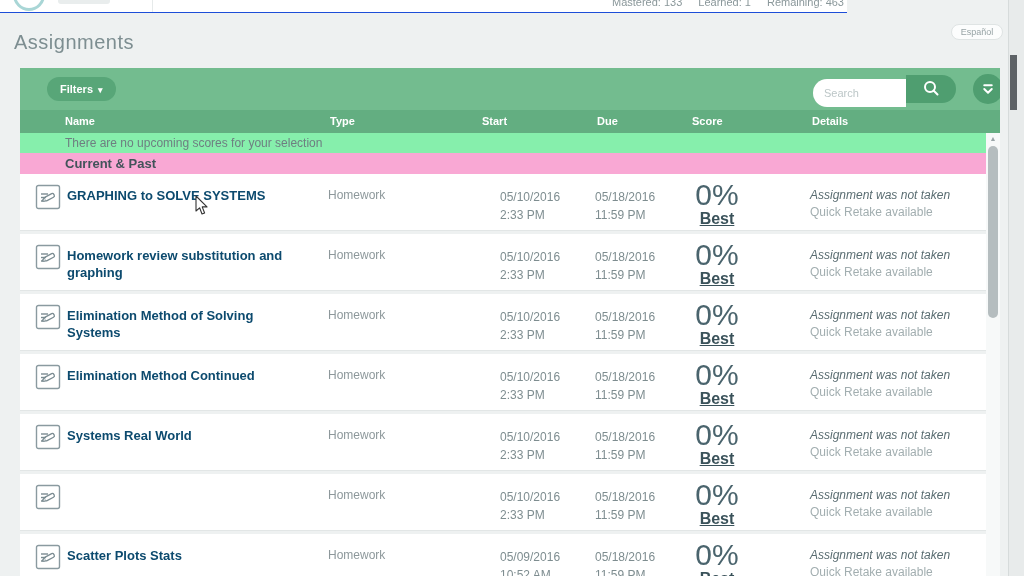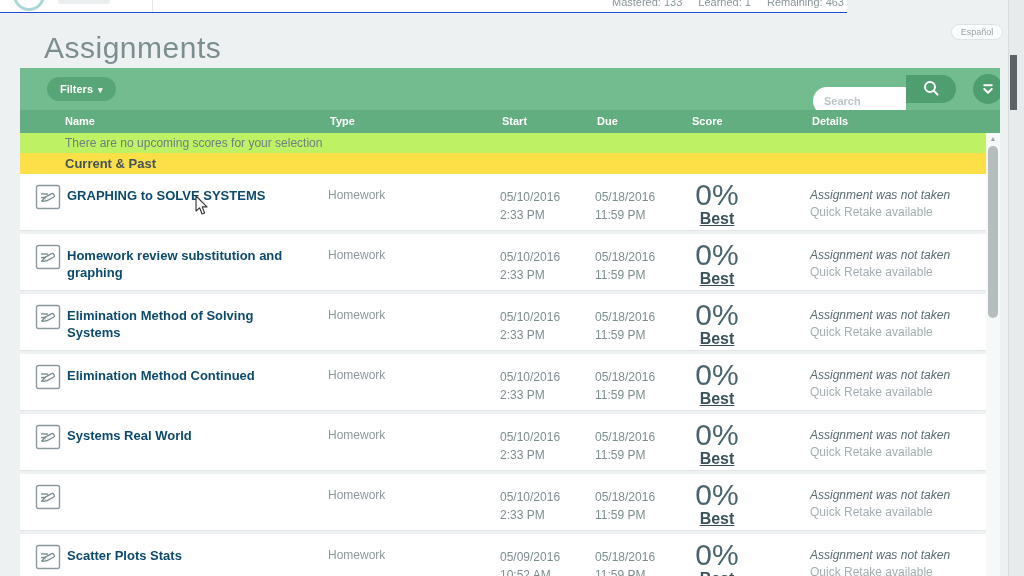--- a/index.html
+++ b/index.html
@@ -25,57 +25,57 @@
   .top-dropdown .chev { position:absolute; left:0; right:0; bottom:1px; text-align:center;
                         font-size:9px; color:#b7c1c3; }
 
   
   .right-strip { position:absolute; left:1008px; top:0; width:16px; height:576px;
                  background:#e8ebeb; border-left:1px solid #d6dbdb; }
   .right-strip .dark-bar { position:absolute; left:1px; top:55px; width:7px; height:55px;
                            background:#5d6266; }
 
   
-  .page-title { position:absolute; left:44px; top:31px; font-size:30px; font-weight:400;
+  .page-title { position:absolute; left:14px; top:31px; font-size:20px; font-weight:400;
                 color:#7d8e91; letter-spacing:0.5px; }
   .espanol { position:absolute; left:951px; top:24px; width:52px; height:16px;
              background:#fcfdfd; border:1px solid #dfe4e4; border-radius:9px;
              font-size:9px; color:#97a3a5; text-align:center; line-height:14px; cursor:pointer; }
 
   
   .panel { position:absolute; left:20px; top:68px; width:980px; height:508px; overflow:hidden; }
 
   .toolbar { position:absolute; left:0; top:0; width:980px; height:42px; background:#73bc8f; }
   .filters-btn { position:absolute; left:27px; top:9px; height:24px; padding:0 13px;
                  background:#58a678; border-radius:13px; color:#fff; font-size:11px;
                  font-weight:bold; line-height:24px; cursor:pointer; }
   .filters-btn .caret { font-size:9px; margin-left:5px; }
   .search-group { position:absolute; left:793px; top:7px; height:28px; }
-  .search-input { position:absolute; left:0; top:12px; width:93px; height:28px; border:none;
+  .search-input { position:absolute; left:0; top:4px; width:93px; height:28px; border:none;
                   background:#fff; border-radius:15px 0 0 15px; padding:0 11px;
-                  font-size:11px; color:#50676d; outline:none; font-family:"Liberation Sans", sans-serif;font-weight:bold; }
+                  font-size:11px; color:#50676d; outline:none; font-family:"Liberation Sans", sans-serif; }
   .search-input::placeholder { color:#bcc6c7; }
   .search-btn { position:absolute; left:93px; top:0; width:50px; height:28px;
                 background:#4f9e70; border:none; border-radius:0 15px 15px 0; cursor:pointer; }
   .collapse-btn { position:absolute; left:160px; top:-1px; width:30px; height:30px;
                   background:#4f9e70; border:none; border-radius:50%; cursor:pointer; }
 
   .header-row { position:absolute; left:0; top:42px; width:980px; height:23px; background:#63ae81;padding-left:20px; }
   .col-label { position:absolute; top:5px; color:#ffffff; font-size:11px; font-weight:bold; }
   .c-name    { left:45px; }
   .c-type    { left:310px; }
-  .c-start   { left:482px; }
+  .c-start   { left:462px; }
   .c-due     { left:577px; }
   .c-score   { left:672px; }
   .c-details { left:792px; }
 
-  .notice-row { position:absolute; left:0; top:65px; width:980px; height:20px; background:#bef264; }
+  .notice-row { position:absolute; left:0; top:65px; width:980px; height:20px; background:#86efac; }
   .notice-row span { position:absolute; left:45px; top:0; line-height:20px;
                      font-size:12px; color:#6e7e81; }
-  .section-row { position:absolute; left:0; top:85px; width:966px; height:21px; background:#fde047; }
+  .section-row { position:absolute; left:0; top:85px; width:966px; height:21px; background:#f9a8d4; }
   .section-row span { position:absolute; left:45px; top:0; line-height:21px;
                       font-size:13px; font-weight:bold; color:#42535a; }
 
   .rows { position:absolute; left:0; top:106px; width:966px; }
   .row { position:relative; width:966px; height:57px; background:#ffffff;
          border-bottom:1px solid #e2e6e6; margin-bottom:3px; cursor:pointer; }
   .row-icon { position:absolute; left:15px; top:10px; width:26px; height:26px; }
   .row-name { position:absolute; left:47px; top:13px; width:238px; font-size:13px;
               font-weight:bold; color:#0c4a6e; line-height:17px; }
   .row-type { position:absolute; left:308px; top:14px; font-size:12px; color:#8d989b; }

